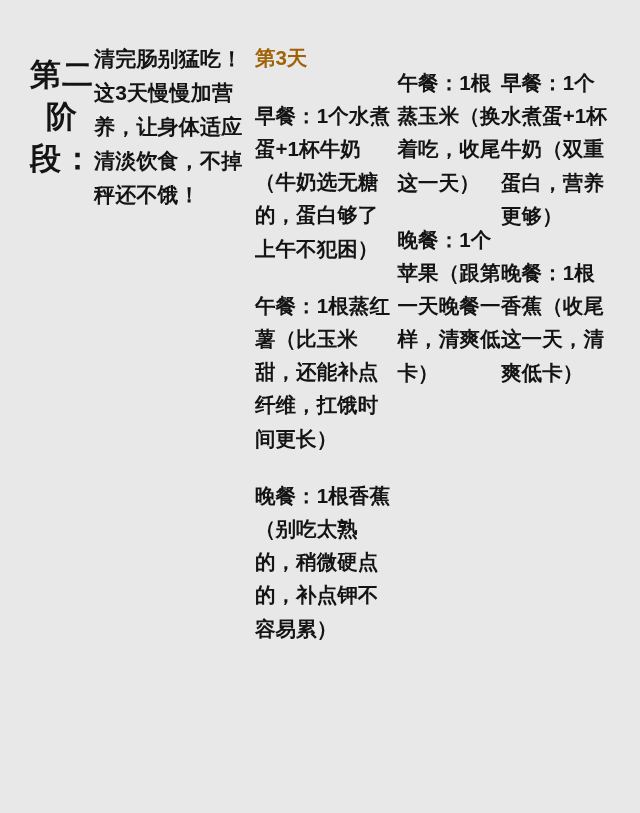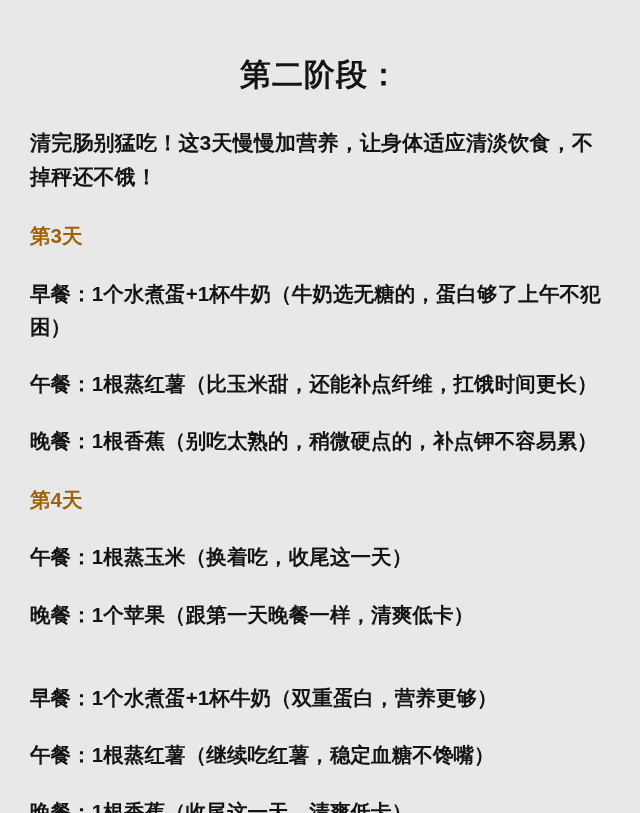--- a/index.html
+++ b/index.html
@@ -13,21 +13,20 @@
     font-family: "Liberation Sans", "DejaVu Sans", sans-serif;
     color: #1a1a1a;
     overflow: hidden;
   }
   .page {
     width: 640px;
     height: 813px;
     box-sizing: border-box;
     padding: 42px 30px 20px 30px;
     display: flex;
-    flex-direction: column;
   }
   .doc-title {
     text-align: center;
     font-size: 31px;
     font-weight: bold;
     letter-spacing: 1px;
     margin: 12px 0 30px 0;
     color: #141414;
   }
   .intro {
@@ -79,34 +78,30 @@
     </div>
     <div class="meal-line">
       <span class="meal-label">午餐：</span><span class="meal-text">1根蒸红薯（比玉米甜，还能补点纤维，扛饿时间更长）</span>
     </div>
     <div class="meal-line">
       <span class="meal-label">晚餐：</span><span class="meal-text">1根香蕉（别吃太熟的，稍微硬点的，补点钾不容易累）</span>
     </div>
   </div>
 
   <div class="day-block">
-    <div class="day-heading">第4天</div>
     <div class="meal-line">
       <span class="meal-label">午餐：</span><span class="meal-text">1根蒸玉米（换着吃，收尾这一天）</span>
     </div>
     <div class="meal-line">
       <span class="meal-label">晚餐：</span><span class="meal-text">1个苹果（跟第一天晚餐一样，清爽低卡）</span>
     </div>
   </div>
 
   <div class="day-block">
     <div class="meal-line">
       <span class="meal-label">早餐：</span><span class="meal-text">1个水煮蛋+1杯牛奶（双重蛋白，营养更够）</span>
     </div>
     <div class="meal-line">
-      <span class="meal-label">午餐：</span><span class="meal-text">1根蒸红薯（继续吃红薯，稳定血糖不馋嘴）</span>
-    </div>
-    <div class="meal-line">
       <span class="meal-label">晚餐：</span><span class="meal-text">1根香蕉（收尾这一天，清爽低卡）</span>
     </div>
   </div>
 
 </div>
 
 </body></html>

